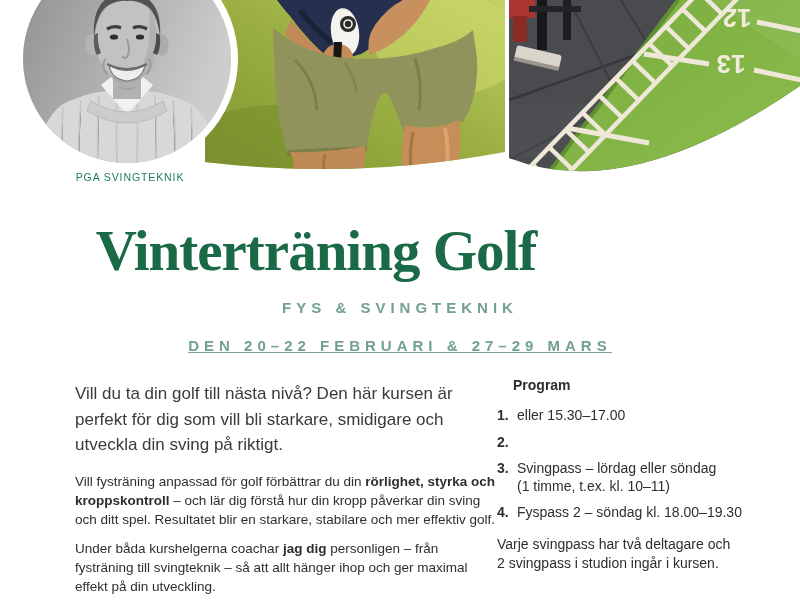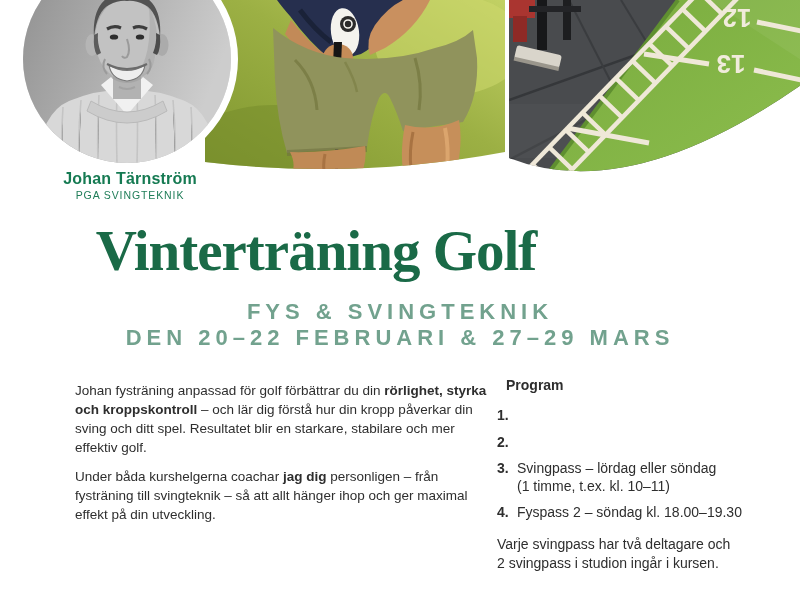--- a/index.html
+++ b/index.html
@@ -18,33 +18,33 @@
   
   .instructor{position:absolute;left:20px;top:170px;width:220px;text-align:center;z-index:6;}
   .instructor .name{font-size:16px;font-weight:bold;color:#157a52;letter-spacing:.2px;}
   .instructor .role{font-size:10.5px;color:#1f7d58;letter-spacing:.9px;margin-top:1px;}
 
   
   .title{position:absolute;left:0;top:219px;width:632px;text-align:center;
          font-family:"Liberation Serif",serif;font-weight:bold;font-size:57px;
          letter-spacing:-1px;color:#1a6a47;line-height:64px;}
   .subtitle{position:absolute;left:0;width:800px;text-align:center;font-weight:bold;
-            font-size:22px;letter-spacing:5px;color:#72a28e;}
+            font-size:15px;letter-spacing:5px;color:#72a28e;}
   .subtitle.l1{top:299px;}
-  .subtitle.l2{top:325px;}
+  .subtitle.l2{top:337px;text-decoration:underline;}
 
   
   .col-left{position:absolute;left:75px;top:381px;width:420px;}
   .intro{font-size:17px;line-height:25.5px;color:#3a3a3a;margin:0 0 14px 0;}
   .para{font-size:13.5px;line-height:19px;color:#2e2e2e;margin:0 0 10px 0;}
   .b{font-weight:bold;}
 
   
   .col-right{position:absolute;left:497px;top:377px;width:295px;font-size:14px;}
-  .prog-head{font-weight:bold;font-size:14px;margin:0 0 14px 9px;}
+  .prog-head{font-weight:bold;font-size:14px;margin:0 0 14px 16px;}
   .pitem{display:flex;margin-bottom:9px;line-height:17.5px;}
   .pnum{font-weight:bold;width:20px;flex:none;}
   .note{margin-top:13px;line-height:19px;}
 </style>
 </head>
 <body>
 
 <div class="page">
 
   <div class="photo golfer-photo">
@@ -213,39 +213,40 @@
 
       <path d="M82,104 Q78,112 84,119" stroke="#9b9b9b" stroke-width="2" fill="none"></path>
       <path d="M126,104 Q130,112 124,119" stroke="#9b9b9b" stroke-width="2" fill="none"></path>
       <path d="M86,110 Q104,121 122,110 Q120,124 104,126 Q88,124 86,110 Z" fill="#eeeeee" stroke="#787878" stroke-width="1.2"></path>
       <path d="M84,109 Q104,119 124,109" stroke="#6b6b6b" stroke-width="2" fill="none"></path>
       <path d="M96,132 Q104,136 112,132" stroke="#a3a3a3" stroke-width="2" fill="none"></path>
     </svg>
   </div>
 
   <div class="instructor">
-    <div class="name">Johan Tärnström</div>
     <div class="role">PGA SVINGTEKNIK</div>
   </div>
 
   <div class="title">Vinterträning Golf</div>
   <div class="subtitle l1">FYS &amp; SVINGTEKNIK</div>
   <div class="subtitle l2">DEN 20–22 FEBRUARI &amp; 27–29 MARS</div>
 
   <div class="col-left">
-    <p class="para"><span>Johan fysträning anpassad för golf förbättrar du din </span><span class="b">rörlighet, styrka och kroppskontroll</span><span> – och lär dig förstå hur din kropp påverkar din sving och ditt spel. Resultatet blir en starkare, stabilare och mer effektiv golf.</span></p>
+    <p class="intro">Vill du ta din golf till nästa nivå? Den här kursen är perfekt för dig som vill bli starkare, smidigare och utveckla din sving på riktigt.</p>
+    <p class="para"><span>Vill fysträning anpassad för golf förbättrar du din </span><span class="b">rörlighet, styrka och kroppskontroll</span><span> – och lär dig förstå hur din kropp påverkar din sving och ditt spel. Resultatet blir en starkare, stabilare och mer effektiv golf.</span></p>
     <p class="para"><span>Under båda kurshelgerna coachar </span><span class="b">jag dig</span><span> personligen – från fysträning till svingteknik – så att allt hänger ihop och ger maximal effekt på din utveckling.</span></p>
   </div>
 
   <div class="col-right">
     <p class="prog-head">Program</p>
 
     <div class="pitem">
       <span class="pnum">1.</span>
       <div class="plines">
+        <div>eller 15.30–17.00</div>
       </div>
     </div>
 
     <div class="pitem">
       <span class="pnum">2.</span>
     </div>
 
     <div class="pitem">
       <span class="pnum">3.</span>
       <div class="plines">

